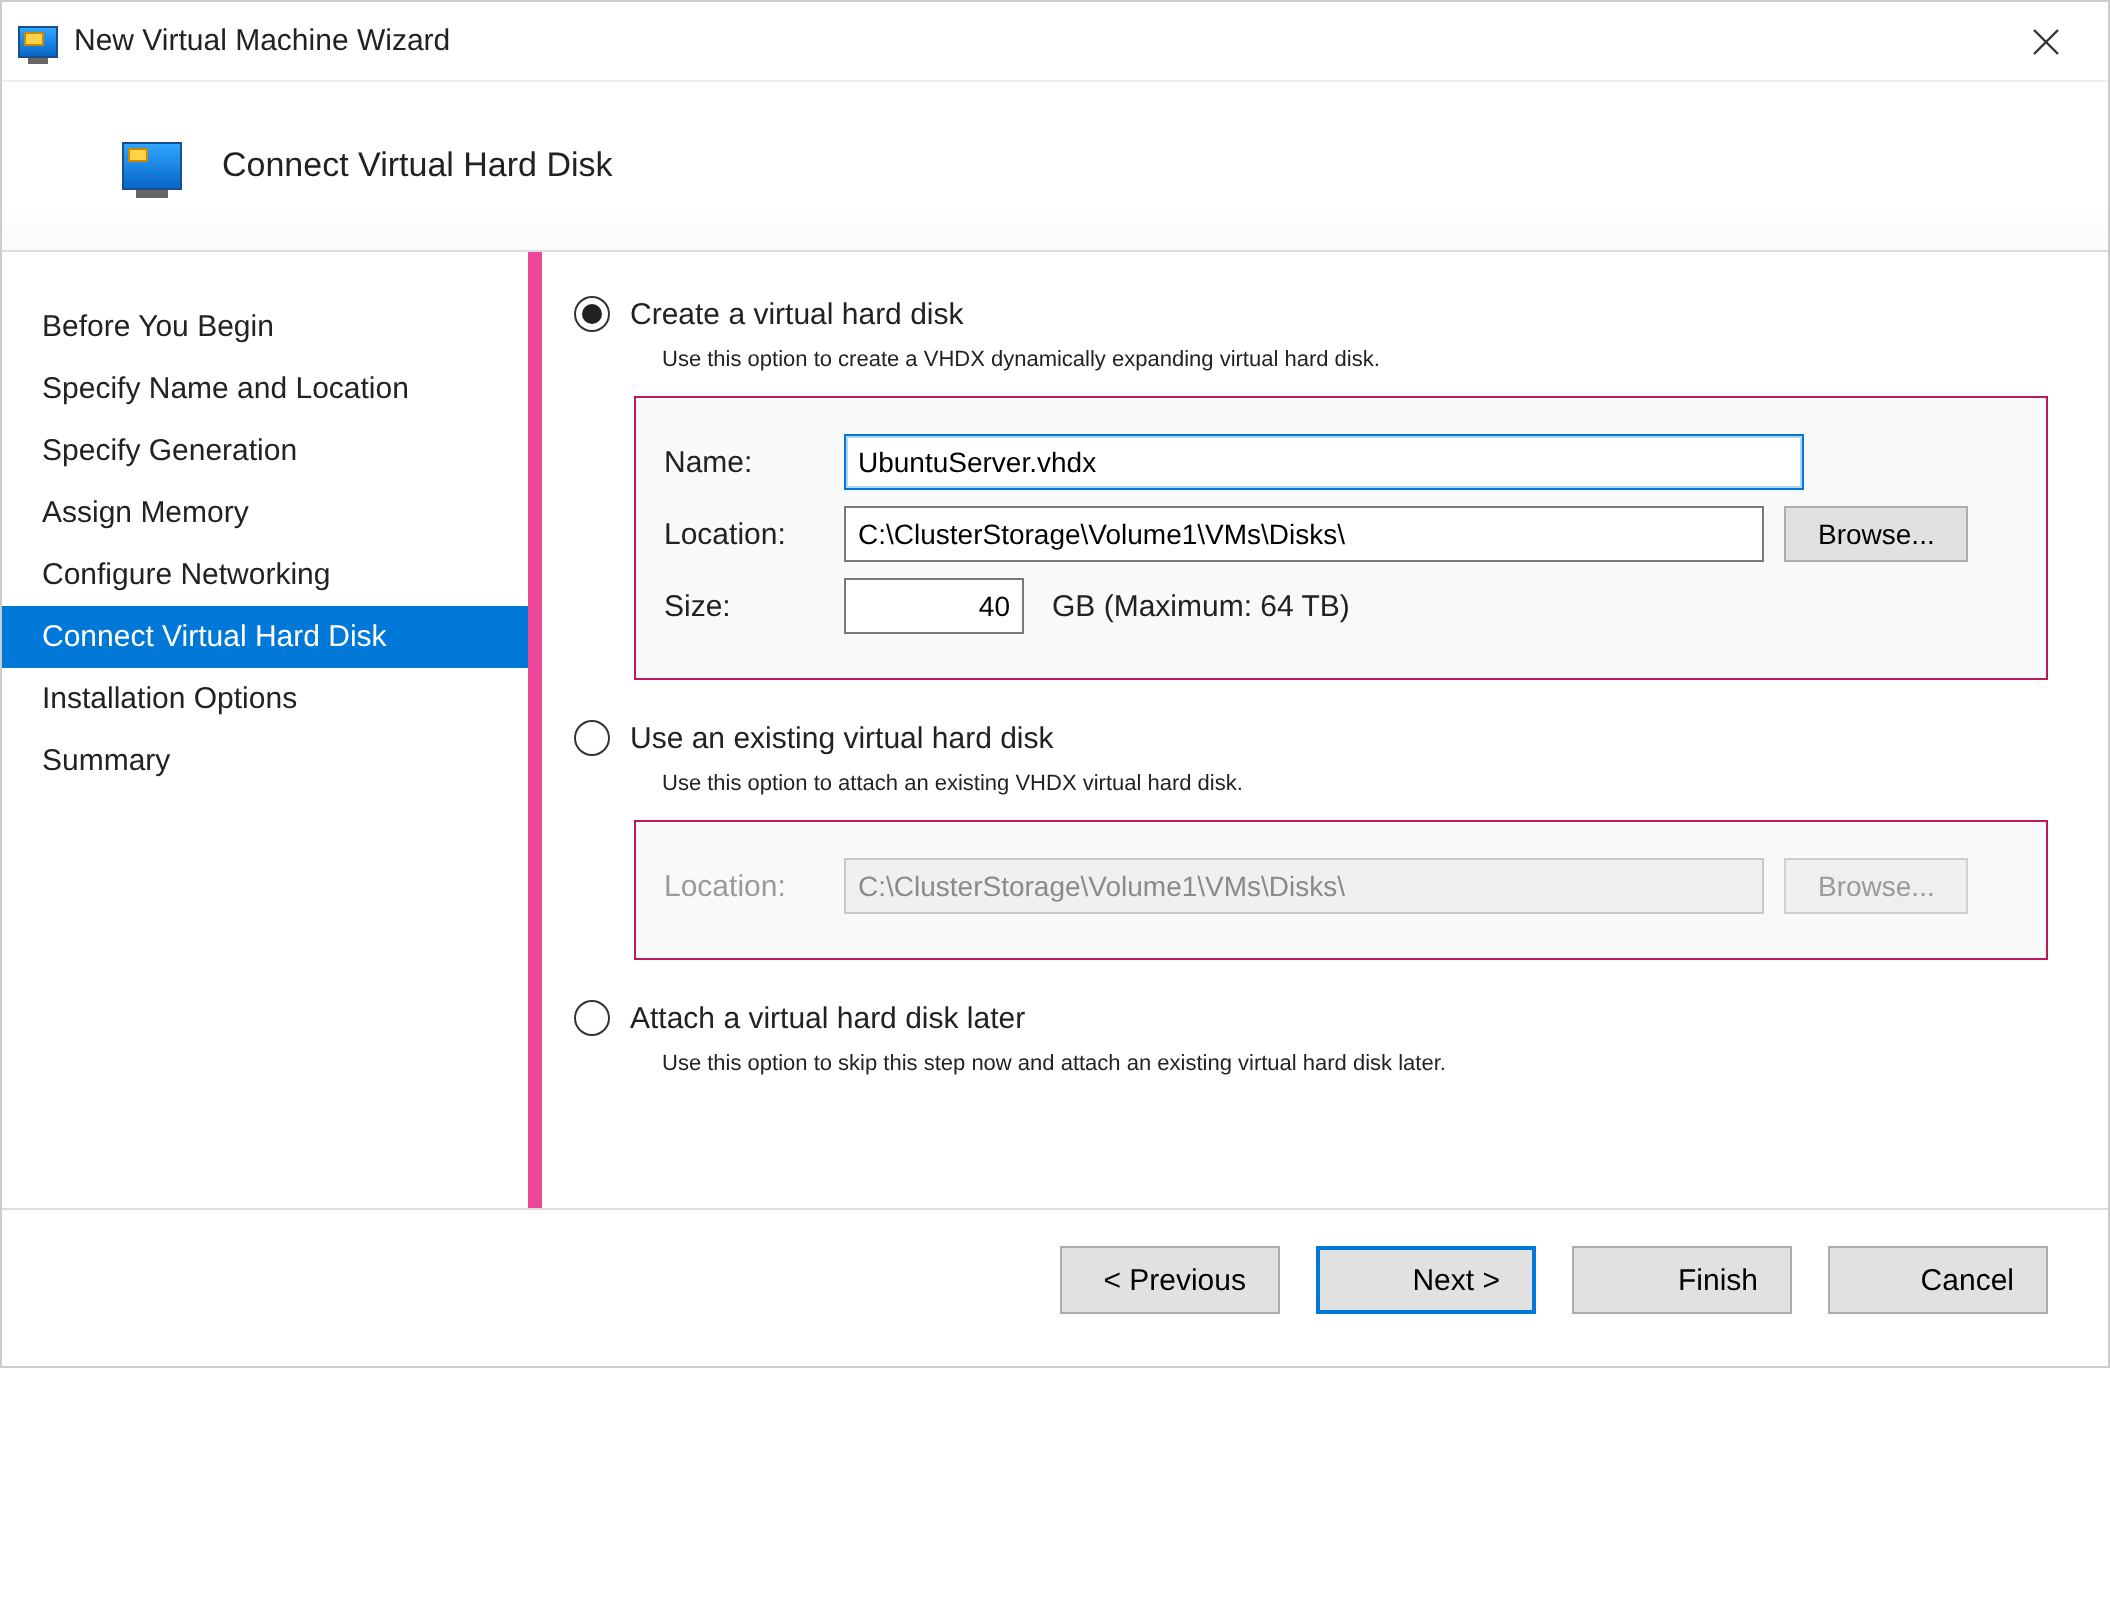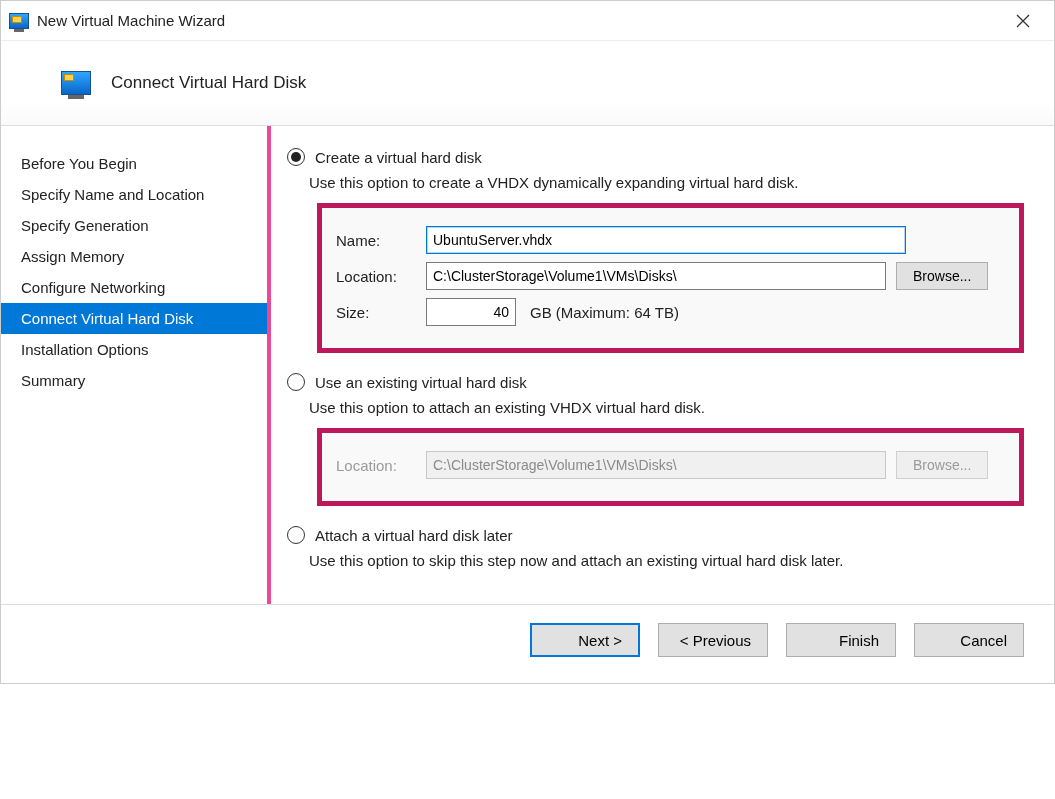--- a/index.html
+++ b/index.html
@@ -97,21 +97,21 @@
 
   
   .body {
     flex: 1;
     display: flex;
     min-height: 0;
   }
   .sidebar {
     width: 270px;
     padding: 22px 0;
-    border-right: 4px solid #ec4899;
+    border-right: 7px solid #ec4899;
   }
   .nav-item {
     padding: 7px 0 7px 20px;
     font-size: 15px;
     cursor: pointer;
   }
   .nav-item.indent { }
   .nav-item.selected {
     background: #0078d7;
     color: #fff;
@@ -151,28 +151,28 @@
     content: "";
     width: 10px; height: 10px;
     background: #222;
     border-radius: 50%;
   }
   .option-label {
     font-size: 15px;
     text-align: center;
   }
   .option-desc {
-    font-size: 15px;
-    margin: 8px 0 12px 22px;
+    font-size: 11px;
+    margin: 8px 0 12px 44px;
   }
 
   
   .panel {
     margin-left: 30px;
-    border: 5px solid #be185d;
+    border: 1px solid #be185d;
     background: #f9f9f9;
     padding: 10px 7px 14px 14px;
   }
   .row {
     display: flex;
     align-items: center;
     margin: 8px 0;
     gap: 10px;
   }
   .row .lbl {
@@ -329,19 +329,19 @@
           <span class="radio"></span>
           <span class="option-label">Attach a virtual hard disk later</span>
         </div>
         <div class="option-desc">Use this option to skip this step now and attach an existing virtual hard disk later.</div>
       </div>
 
     </div>
   </div>
 
   <div class="footer">
+    <button class="btn">&lt; Previous</button>
     <button class="btn primary">Next &gt;</button>
-    <button class="btn">&lt; Previous</button>
     <button class="btn">Finish</button>
     <button class="btn">Cancel</button>
   </div>
 
 </div>
 
 </body></html>

